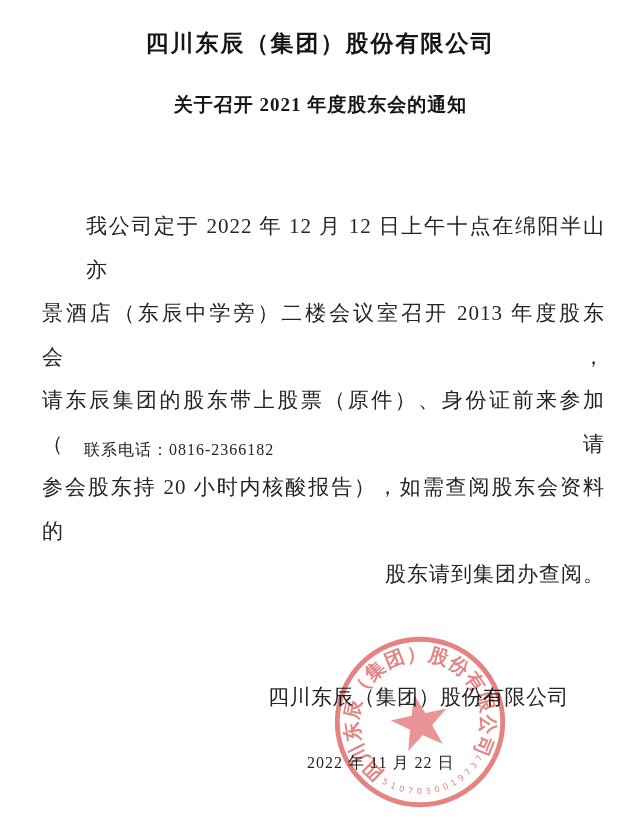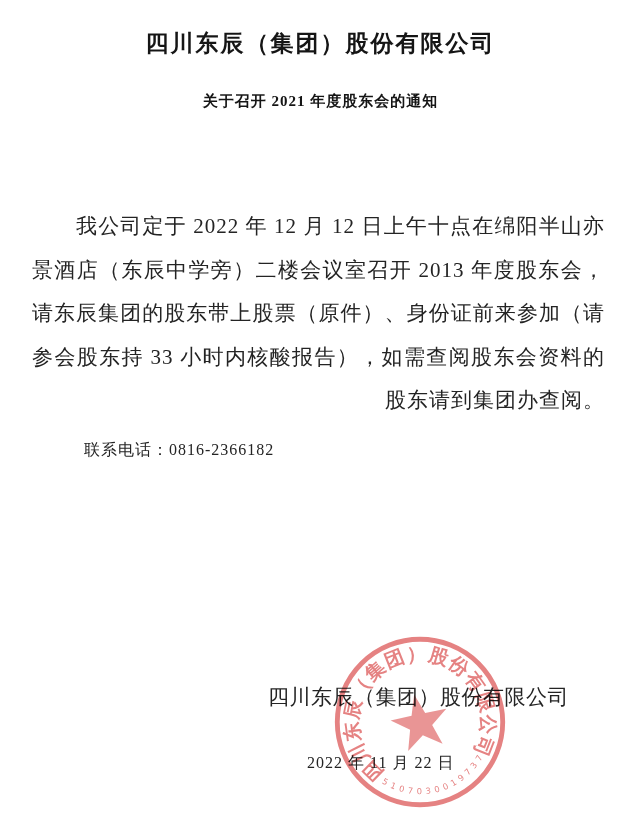--- a/index.html
+++ b/index.html
@@ -16,27 +16,27 @@
   .title {
     position: absolute; top: 28px; left: 0; right: 0;
     text-align: center;
     font-size: 23px; font-weight: bold;
     letter-spacing: 2px;
     color: #151515;
   }
   .subtitle {
     position: absolute; top: 92px; left: 0; right: 0;
     text-align: center;
-    font-size: 15px; font-weight: bold;
+    font-size: 19px; font-weight: bold;
     letter-spacing: 1px;
     color: #151515;
   }
 
   .body-block {
-    position: absolute; left: 32px; right: 36px; top: 205px;
+    position: absolute; left: 42px; right: 36px; top: 205px;
     font-size: 21px; line-height: 43.5px;
     letter-spacing: 1px;
     color: #242424;
   }
   .body-line { white-space: nowrap; text-align: right; }
   .body-line.fill { text-align: justify; text-align-last: justify; white-space: normal; }
   .body-line.indent { padding-left: 44px; }
 
   .contact {
     position: absolute; left: 84px; top: 440px;
@@ -74,21 +74,21 @@
 <div class="page">
 
   <div class="title">四川东辰（集团）股份有限公司</div>
 
   <div class="subtitle">关于召开 2021 年度股东会的通知</div>
 
   <div class="body-block">
     <div class="body-line fill indent">我公司定于 2022 年 12 月 12 日上午十点在绵阳半山亦</div>
     <div class="body-line fill">景酒店（东辰中学旁）二楼会议室召开 2013 年度股东会，</div>
     <div class="body-line fill">请东辰集团的股东带上股票（原件）、身份证前来参加（请</div>
-    <div class="body-line fill">参会股东持 33 小时内核酸报告），如需查阅股东会资料的</div>
+    <div class="body-line fill">参会股东持 20 小时内核酸报告），如需查阅股东会资料的</div>
     <div class="body-line">股东请到集团办查阅。</div>
   </div>
 
   <div class="contact">联系电话：0816-2366182</div>
 
   <div class="signature">四川东辰（集团）股份有限公司</div>
 
   <div class="sig-date">2022 年 11 月 22 日</div>
 
   <svg class="seal" viewBox="0 0 200 200" aria-hidden="true">

